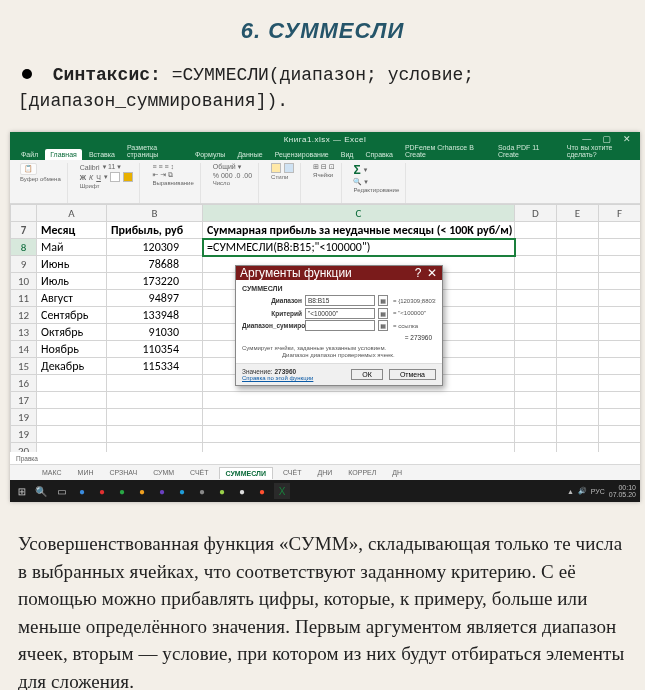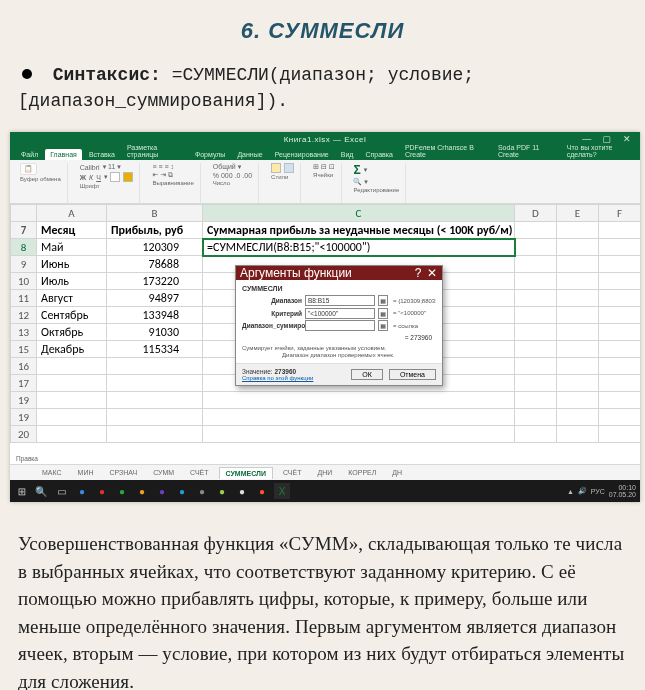--- a/index.html
+++ b/index.html
@@ -260,20 +260,29 @@
             <tr>
               <td class="rowh">13</td>
               <td>Октябрь</td>
               <td class="num">91030</td>
               <td class="cellC"></td>
               <td></td>
               <td></td>
               <td></td>
             </tr>
             <tr>
+              <td class="rowh">14</td>
+              <td>Ноябрь</td>
+              <td class="num">110354</td>
+              <td class="cellC"></td>
+              <td></td>
+              <td></td>
+              <td></td>
+            </tr>
+            <tr>
               <td class="rowh">15</td>
               <td>Декабрь</td>
               <td class="num">115334</td>
               <td class="cellC"></td>
               <td></td>
               <td></td>
               <td></td>
             </tr>
             <tr>
               <td class="rowh">16</td>

